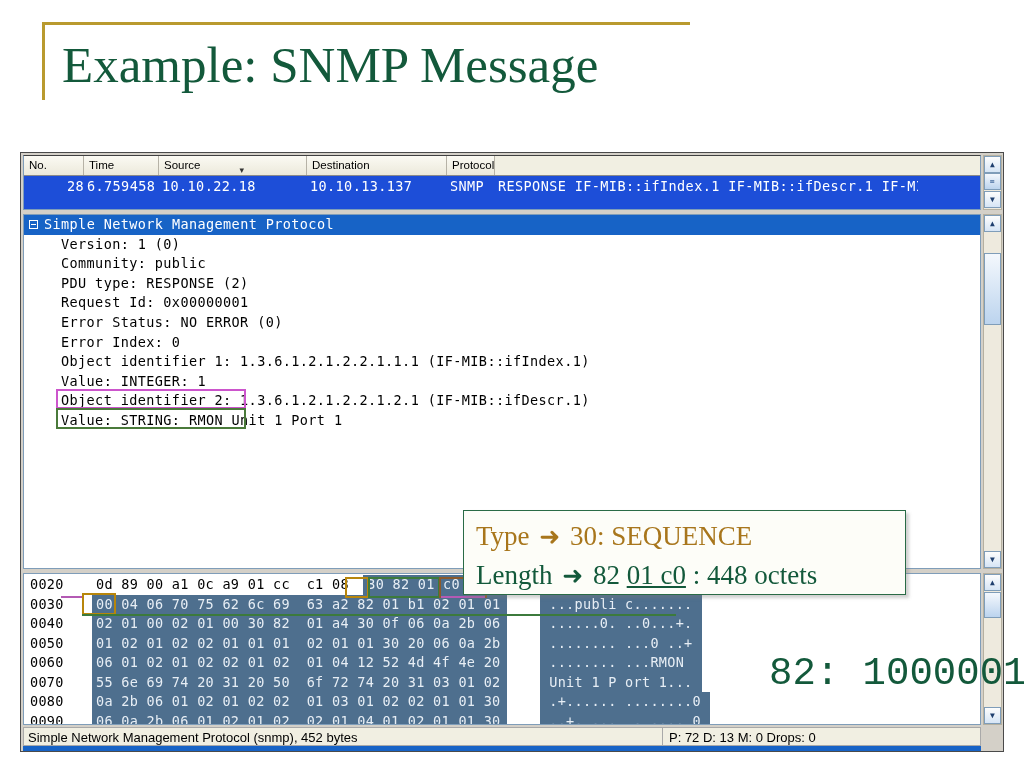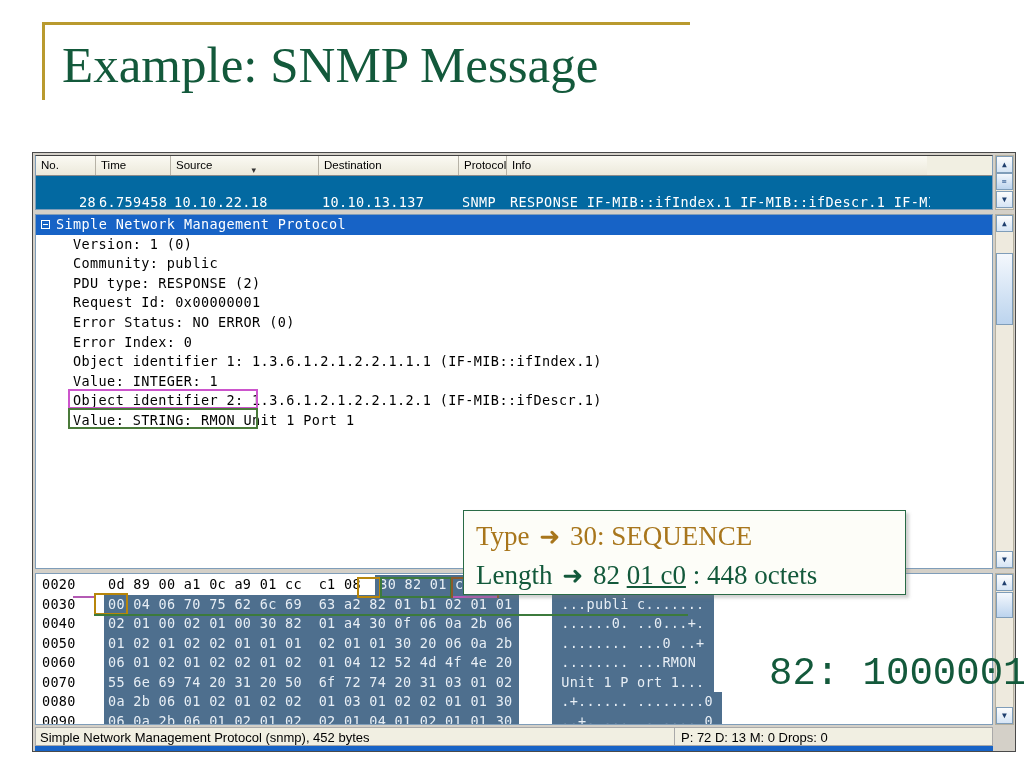--- a/index.html
+++ b/index.html
@@ -35,21 +35,21 @@
     font-size: 51px;
     line-height: 62px;
     color: #13593b;
     white-space: nowrap;
     letter-spacing: 0px;
   }
 
   
   #wireshark {
     position: absolute;
-    left: 32px; top: 152px;
+    left: 20px; top: 152px;
     width: 984px; height: 600px;
     background: #d4d0c8;
     border: 1px solid #4a4a4a;
     box-sizing: border-box;
     font-family: "DejaVu Sans Mono", monospace;
   }
 
   .pane {
     position: absolute;
     background: #ffffff;
@@ -88,29 +88,28 @@
   .c-dst { width: 140px; }
   .c-proto { width: 48px; }
   .c-info { width: 420px; border-right: none !important; }
   .sortmark {
     position: absolute;
     right: 62px; top: 9px;
     font-size: 9px; color: #333;
   }
   #list-row {
     display: flex;
-    background: #0369a1;
+    background: #1d4ed8;
     color: #ffffff;
     height: 36px;
     font-family: "DejaVu Sans Mono", monospace;
     font-size: 13.5px;
     line-height: 20px;
     letter-spacing: 0.4px;
     white-space: nowrap;
-    align-items: flex-end;
   }
   #list-row .cell { overflow: hidden; }
   #list-row .cell.num { text-align: right; padding-right: 3px; }
   #list-row-spacer {
     height: 9px;
     background: #ffffff;
     border-top: 1px solid #a8e2f5;
   }
 
   
@@ -347,21 +346,20 @@
     <div class="pane" id="pane-list">
       <div id="list-header">
         <div class="col c-no">No.</div>
         <div class="col c-time">Time</div>
         <div class="col c-src">
           <span>Source</span>
           <span class="sortmark">▾</span>
         </div>
         <div class="col c-dst">Destination</div>
         <div class="col c-proto">Protocol</div>
-        <div class="col c-info">Info</div>
       </div>
       <div id="list-row">
         <div class="cell c-no num">28</div>
         <div class="cell c-time">6.759458</div>
         <div class="cell c-src">10.10.22.18</div>
         <div class="cell c-dst">10.10.13.137</div>
         <div class="cell c-proto">SNMP</div>
         <div class="cell c-info">RESPONSE IF-MIB::ifIndex.1 IF-MIB::ifDescr.1 IF-MI</div>
       </div>
       <div id="list-row-spacer"></div>

